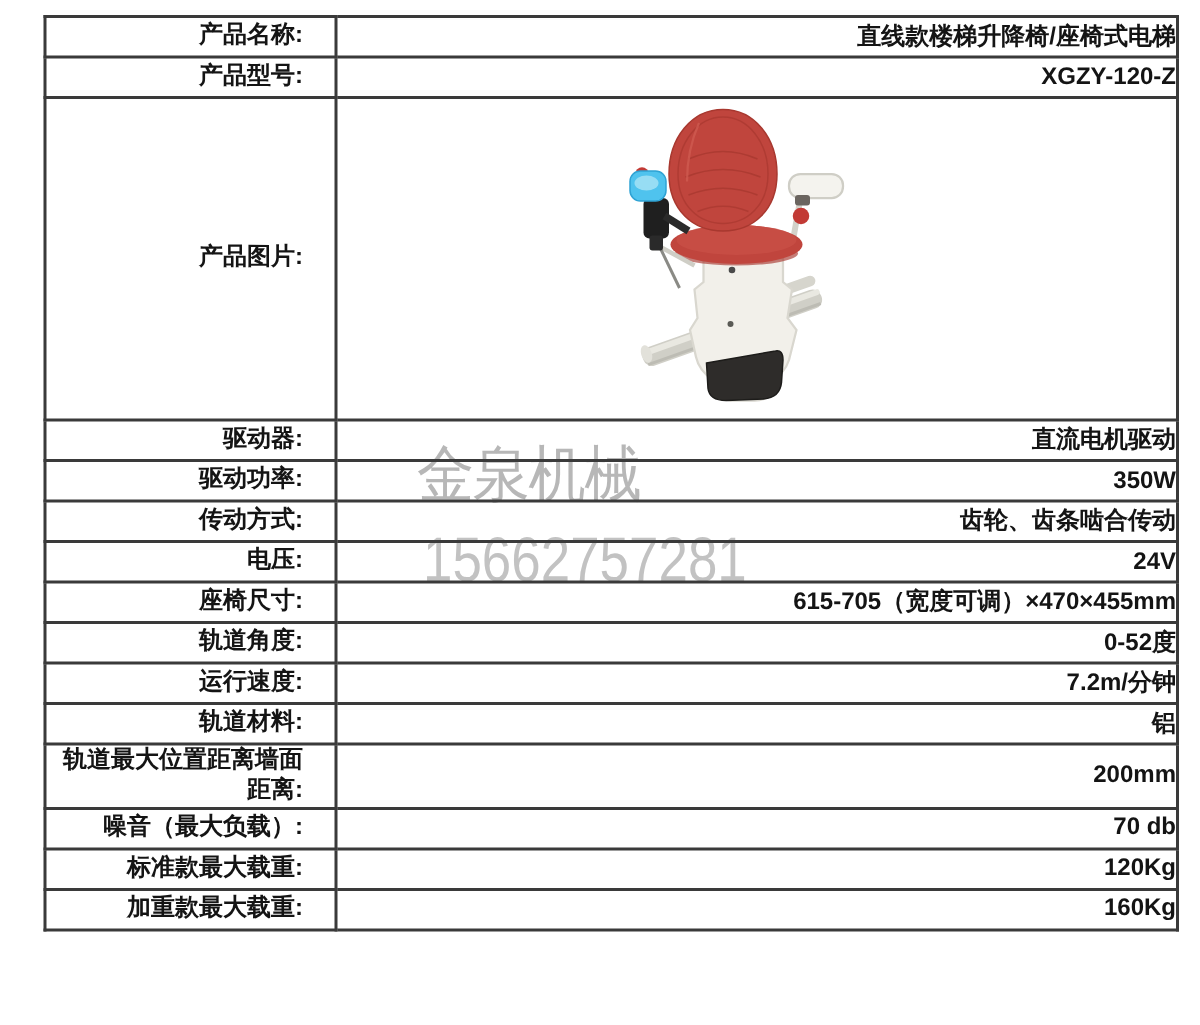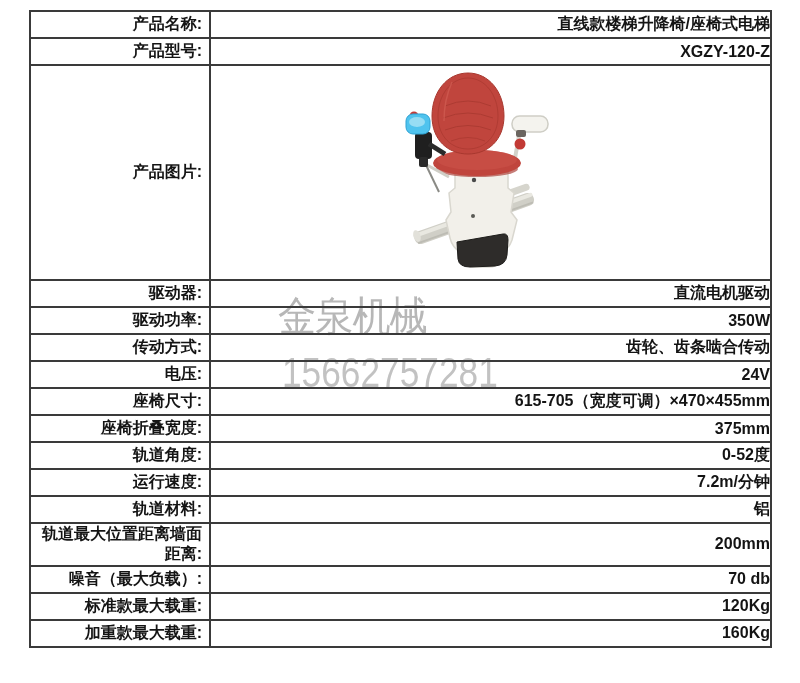--- a/index.html
+++ b/index.html
@@ -14,21 +14,21 @@
   .wm-phone{left:282px;top:352px;font-size:42px;color:#b4b4b4;opacity:.8;
             transform:scaleX(.84);transform-origin:left top;}
   table.spec{
     position:absolute;left:29px;top:10px;z-index:1;
     border-collapse:collapse;table-layout:fixed;background:transparent;
   }
   .spec td{
     border:2px solid #3a3a3a;padding:0;background:transparent;
     font-weight:700;font-size:16px;color:#141414;vertical-align:middle;
   }
-  .spec td.c-label{width:171px;text-align:right;padding-right:7px;line-height:1.28;}
+  .spec td.c-label{width:171px;text-align:right;padding-right:21px;line-height:1.28;}
   .spec td.c-value{width:559px;text-align:right;}
   tr.h-std{height:27px;}
   tr.h-img{height:213px;margin-left:16px;}
   tr.h-two{height:41px;margin-left:16px;}
   .photo-wrap{position:relative;width:100%;height:213px;}
   .photo-wrap svg{position:absolute;left:0;top:0;display:block;}
 </style>
 </head>
 <body>
 
@@ -116,24 +116,20 @@
       </tr>
       <tr class="h-std">
         <td class="c-label">电压:</td>
         <td class="c-value">24V</td>
       </tr>
       <tr class="h-std">
         <td class="c-label">座椅尺寸:</td>
         <td class="c-value">615-705（宽度可调）×470×455mm</td>
       </tr>
       <tr class="h-std">
-        <td class="c-label">座椅折叠宽度:</td>
-        <td class="c-value">375mm</td>
-      </tr>
-      <tr class="h-std">
         <td class="c-label">轨道角度:</td>
         <td class="c-value">0-52度</td>
       </tr>
       <tr class="h-std">
         <td class="c-label">运行速度:</td>
         <td class="c-value">7.2m/分钟</td>
       </tr>
       <tr class="h-std">
         <td class="c-label">轨道材料:</td>
         <td class="c-value">铝</td>

